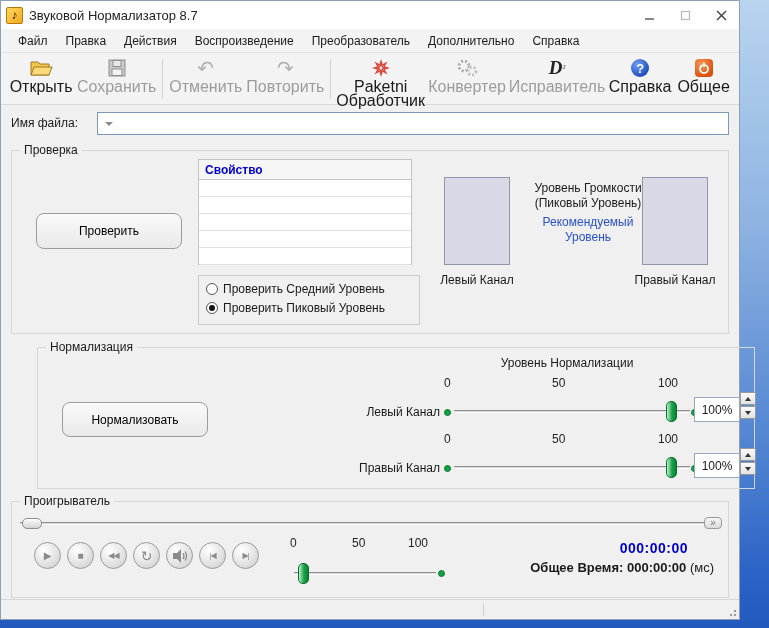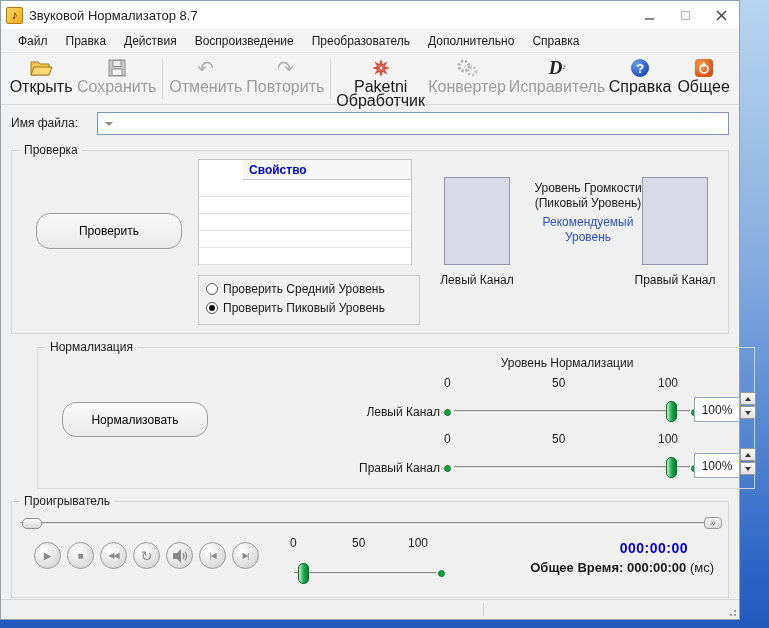--- a/index.html
+++ b/index.html
@@ -59,27 +59,27 @@
   
   .group { position:absolute; left:10px; width:718px; border:1px solid #d6d6d6; }
   .group-title { position:absolute; top:-8px; left:8px; background:#f0f0f0; padding:0 4px; }
   #group-check   { top:149px; height:184px; }
   #group-norm    { top:346px; height:142px;margin-left:26px; }
   #group-player  { top:500px; height:97px;  }
   .abs { position:absolute; }
   
   .push-btn {
     border:1px solid #9c9c9c; background:linear-gradient(#fafafa,#e9e9e9);
-    font:inherit; display:flex; align-items:center; justify-content:center; border-radius:14px;
+    font:inherit; display:flex; align-items:center; justify-content:center; border-radius:8px;
   }
   #check-btn { left:24px; top:62px; width:146px; height:36px; }
   #norm-btn  { left:24px; top:54px; width:146px; height:35px; }
   
   #prop-table { left:186px; top:8px; width:214px; height:106px; background:#fff; border:1px solid #c4c4c4; }
-  .tbl-header { height:20px; line-height:20px; padding:0 6px; color:#0000cc; font-weight:bold; background:#f6f6f6; border-bottom:1px solid #c4c4c4;margin-left:44px; }
+  .tbl-header { height:20px; line-height:20px; padding:0 6px; color:#0000cc; font-weight:bold; background:#f6f6f6; border-bottom:1px solid #c4c4c4; }
   .tbl-row { height:17px; border-bottom:1px solid #e2e2e2; }
   
   #radio-box { left:186px; top:124px; width:222px; height:50px; border:1px solid #cccccc; padding:6px 7px; }
   .radio-row { display:flex; align-items:center; margin-bottom:5px; }
   .radio-dot { width:12px; height:12px; border-radius:50%; border:1px solid #555; background:#fff; margin-right:5px; position:relative; flex:none; }
   .radio-dot.checked::after { content:""; position:absolute; left:2px; top:2px; width:6px; height:6px; border-radius:50%; background:#111; }
   
   .meter { width:66px; height:88px; background:#d8d8e6; border:1px solid #9595a8; }
   #meterL { left:432px; top:26px; }
   #meterR { left:630px; top:26px; }

